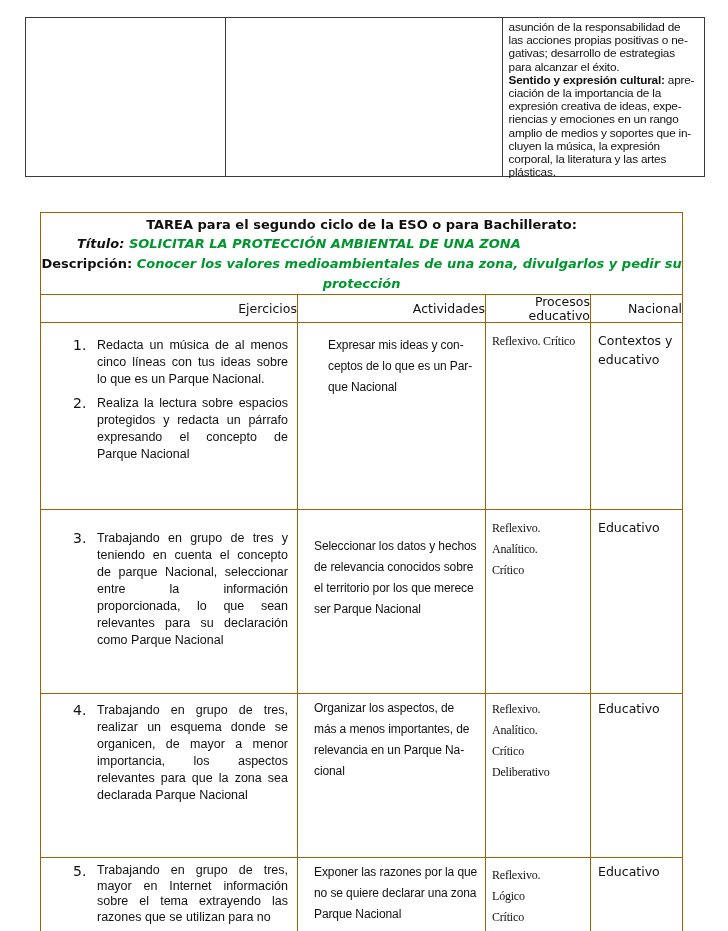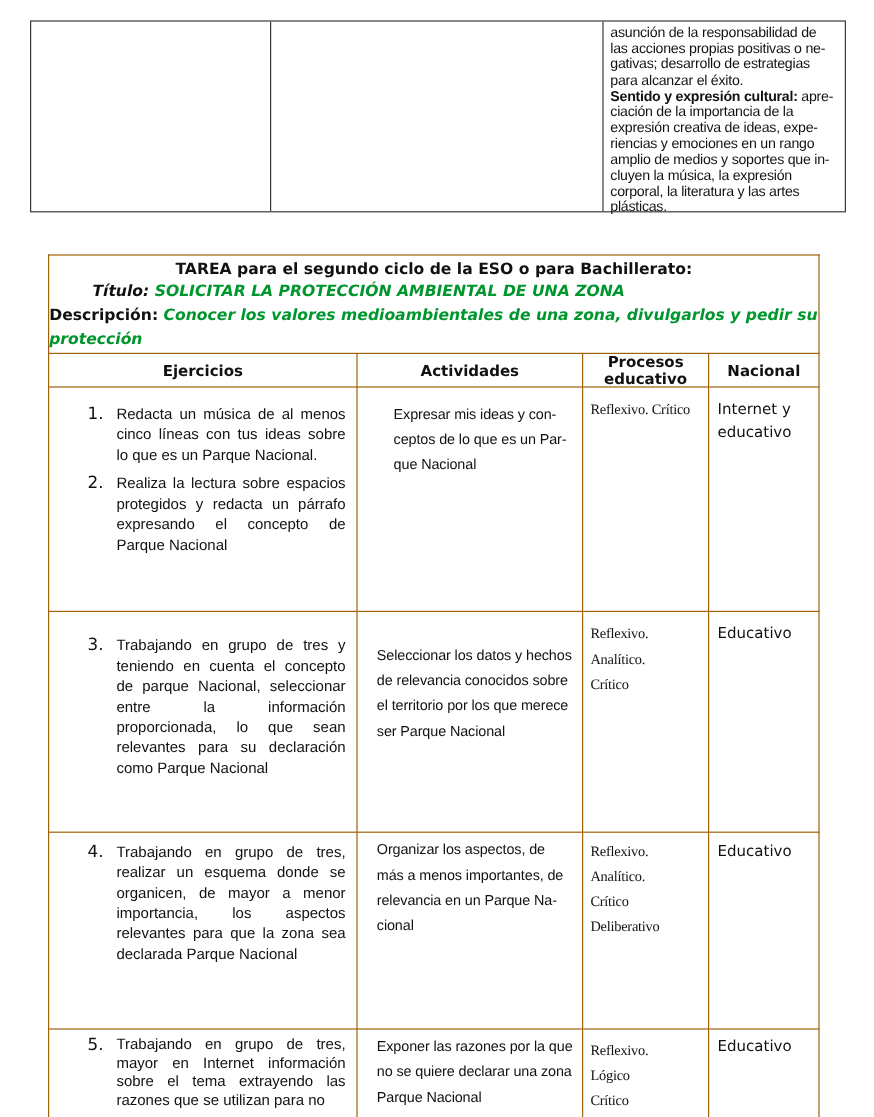--- a/index.html
+++ b/index.html
@@ -21,29 +21,29 @@
   
   .task-table { position:absolute; left:40px; top:212px; width:642px;
                 border-collapse:collapse; table-layout:fixed; }
   .task-table td { border:1px solid #a16207; vertical-align:top; overflow:hidden; }
   .task-table { border:1px solid #2b2b2b; border-bottom:2px solid #2b2b2b; }
 
   
   .title-cell { padding-top:3px; font-family:"DejaVu Sans", sans-serif; }
   .t1 { text-align:center; font-weight:bold; font-size:13px; line-height:18px; }
   .t2 { padding-left:36px; font-weight:bold; font-size:13px; line-height:18px; margin-top:1px;font-style:italic; }
-  .t3 { text-align:left; font-weight:bold; font-size:13px; line-height:20px;
+  .t3 { text-align:center; font-weight:bold; font-size:13px; line-height:20px;
         white-space:pre-line; margin-top:1px; }
   .green { color:var(--green,#00962E); }
   .italic { font-style:italic; }
 
   
-  .hdr td { height:28px; text-align:center; vertical-align:middle;
+  .hdr td { height:28px; text-align:right; vertical-align:middle;
             font-family:"DejaVu Sans", sans-serif; font-size:12.5px;
-            line-height:13.5px; white-space:pre-line; font-weight:bold; }
+            line-height:13.5px; white-space:pre-line; font-weight:normal; }
 
   
   tr.r1 { height:187px; } tr.r2 { height:184px; } tr.r3 { height:164px; } tr.r4 { height:64px; }
 
   td.ex  { padding:14px 10px 0 32px; }
   td.act { padding:11px 4px 0 16px; font-size:12px; line-height:21px; white-space:pre-line;
            letter-spacing:-0.1px; }
   td.proc{ padding:8px 3px 0 6px; font-family:"Liberation Serif", serif;
            font-size:12px; line-height:21px; white-space:pre-line; letter-spacing:-0.2px;margin-top:43px; }
   td.ctx { padding:8px 3px 0 7px; font-family:"DejaVu Sans", sans-serif;
@@ -120,21 +120,21 @@
         </div>
         <div class="ex-item">
           <span class="ex-num">2.</span>
           <div class="ex-text">Realiza la lectura sobre espacios protegidos y redacta un párrafo expresando el concepto de Parque Nacional</div>
         </div>
       </td>
       <td class="act">Expresar mis ideas y con-
 ceptos de lo que es un Par-
 que Nacional</td>
       <td class="proc">Reflexivo. Crítico</td>
-      <td class="ctx">Internet y
+      <td class="ctx">Contextos y
 educativo</td>
     </tr>
 
     <tr class="r2">
       <td class="ex">
         <div class="ex-item">
           <span class="ex-num">3.</span>
           <div class="ex-text">Trabajando en grupo de tres y teniendo en cuenta el concepto de parque Nacional, seleccionar entre la información proporcionada, lo que sean relevantes para su declaración como Parque Nacional</div>
         </div>
       </td>

